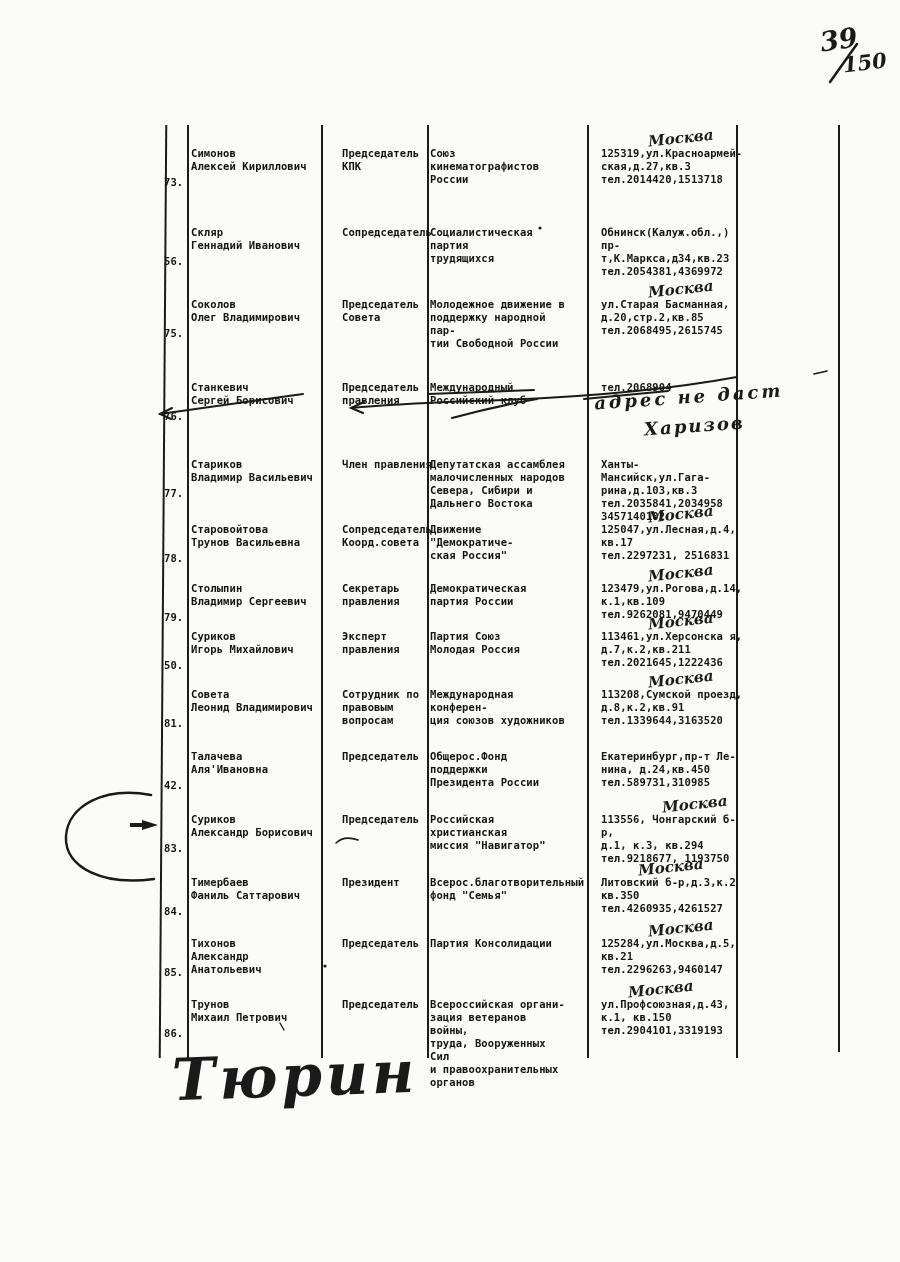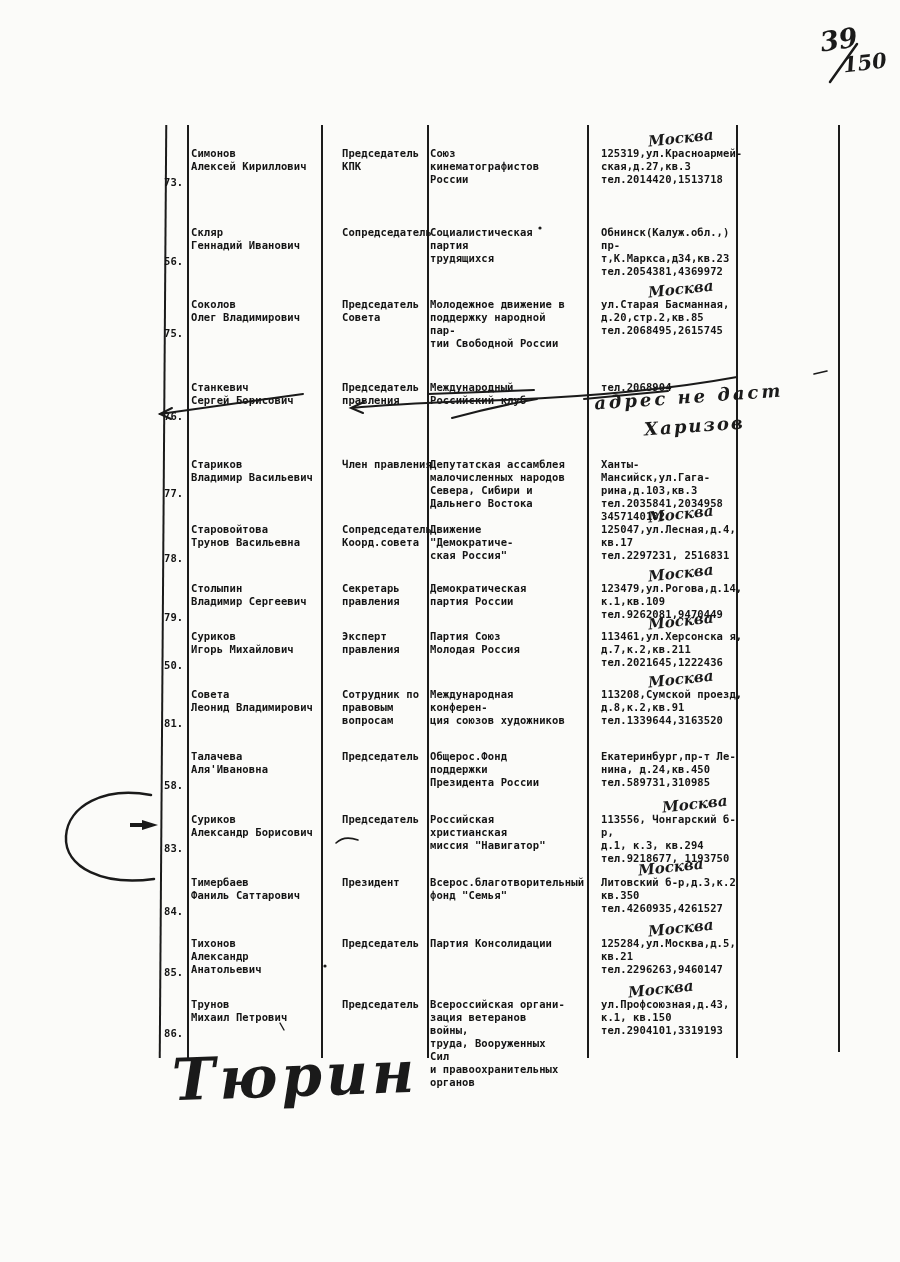--- a/index.html
+++ b/index.html
@@ -178,21 +178,21 @@
 правовым
 вопросам</div>
     <div class="cell c-org">Международная конферен-
 ция союзов художников</div>
     <div class="hw moscow">Москва</div>
     <div class="cell c-addr">113208,Сумской проезд,
 д.8,к.2,кв.91
 тел.1339644,3163520</div>
   </div>
   <div class="row r82">
-    <div class="cell c-num">58.</div>
+    <div class="cell c-num">42.</div>
     <div class="cell c-name">Талачева
 Аля'Ивановна</div>
     <div class="cell c-pos">Председатель</div>
     <div class="cell c-org">Общерос.Фонд поддержки
 Президента России</div>
     <div class="cell c-addr">Екатеринбург,пр-т Ле-
 нина, д.24,кв.450
 тел.589731,310985</div>
   </div>
   <div class="row r83">

